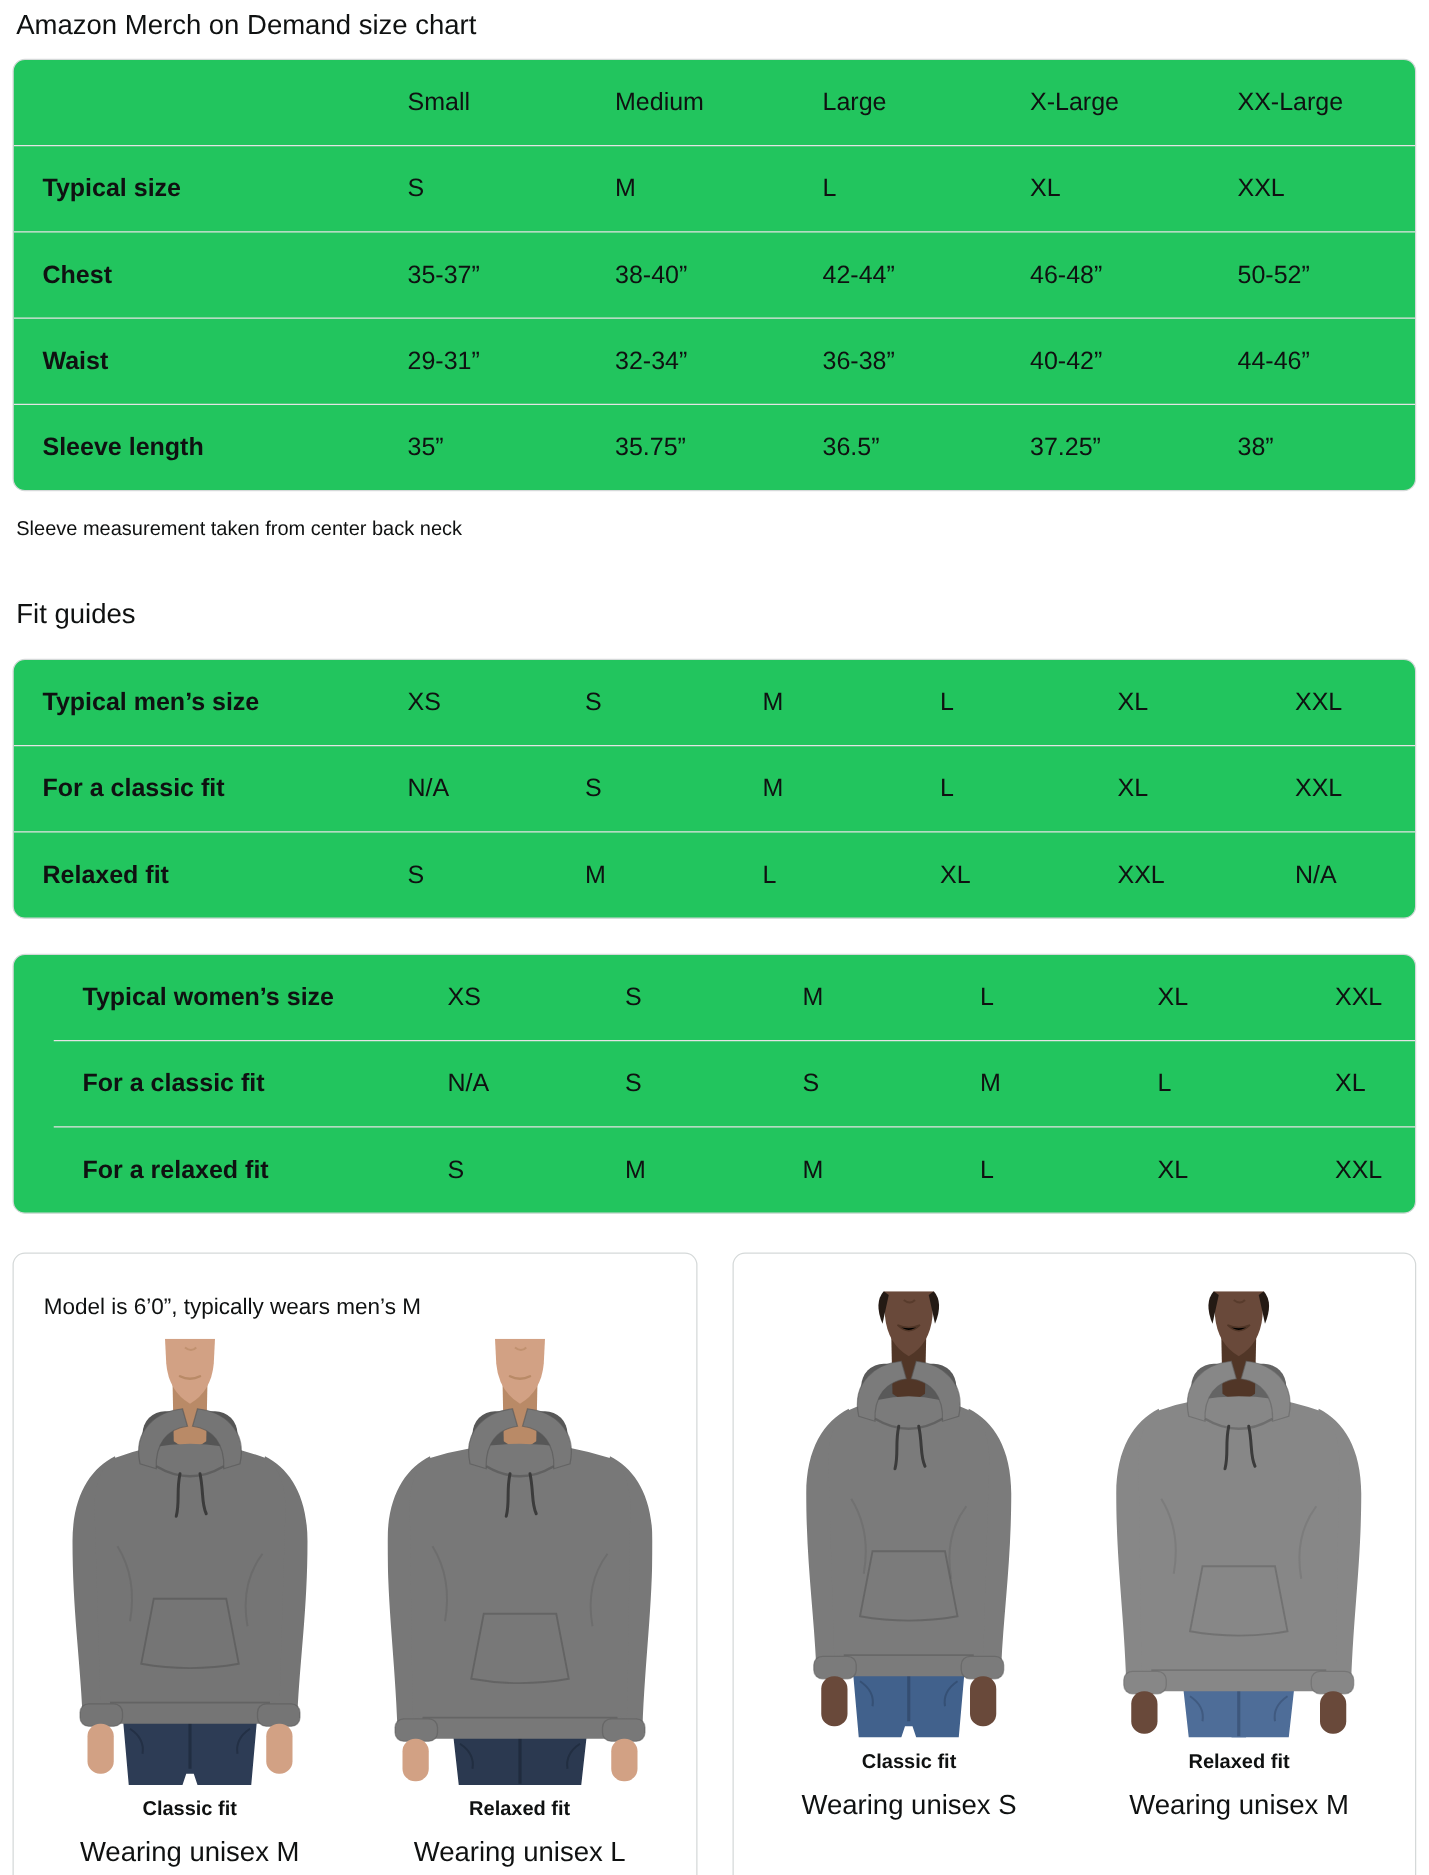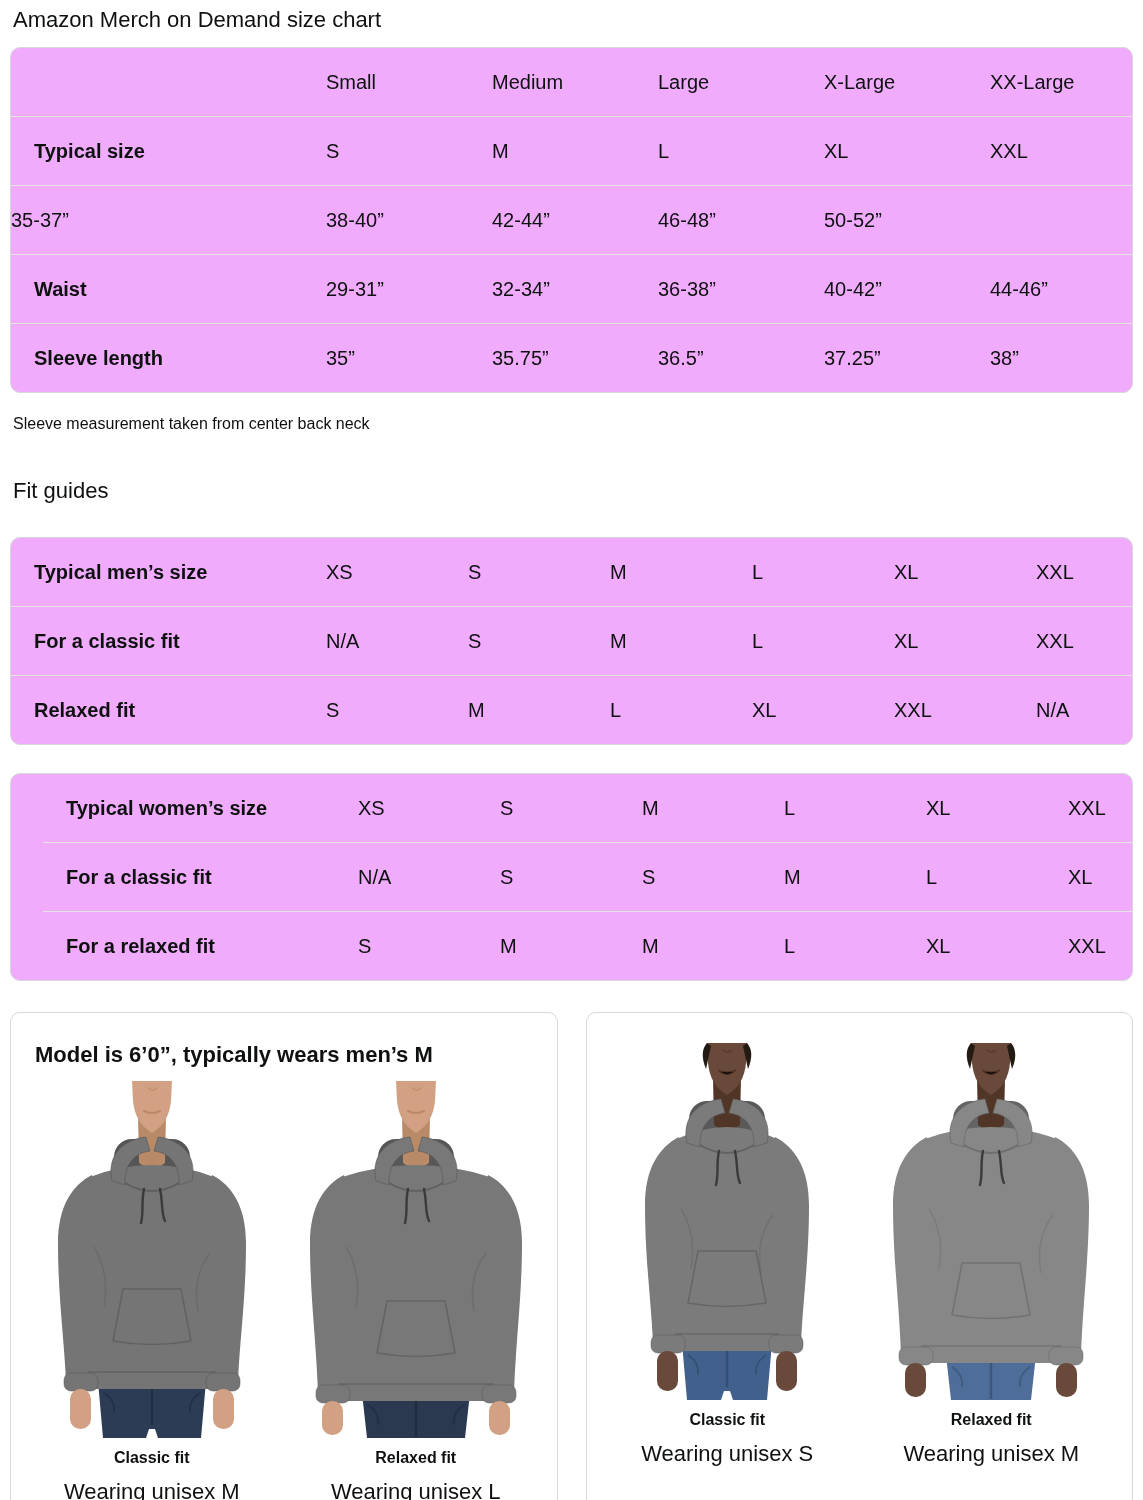--- a/index.html
+++ b/index.html
@@ -18,21 +18,21 @@
   .page-title{
     font-size:22px;
     font-weight:400;
     margin:6px 0 0 3px;
     line-height:28px;
   }
   
   .tbl{
     border:1px solid var(--c-border);
     border-radius:10px;
-    background:#f0abfc;
+    background:#22c55e;
     overflow:hidden;
   }
   .size-tbl{margin-top:13px;}
   .trow{
     display:grid;
     grid-template-columns:315px repeat(4,166px) 1fr;
     align-items:center;
     height:68px;
   }
   .trow + .trow{border-top:1px solid var(--c-rule);}
@@ -48,41 +48,41 @@
     font-size:16px;
     margin:18px 0 0 3px;
     line-height:26px;
   }
   .fit-heading{
     font-size:22px;
     font-weight:400;
     margin:40px 0 0 3px;
     line-height:28px;
   }
-  .fit-men{margin-top:32px;}
+  .fit-men{margin-top:22px;}
   .fit-women{margin-top:28px;padding-left:32px;}
   
   .cards{
     display:flex;
     gap:28px;
     margin-top:31px;
     padding-bottom:12px;
   }
   .card{
     flex:1;
     box-sizing:border-box;
     height:513px;
     border:1px solid var(--c-border);
     border-radius:10px;
     padding:18px 20px 16px;
     background:#fff;
   }
   .card-heading{
-    font-size:22px;
-    font-weight:700;
+    font-size:18px;
+    font-weight:400;
     margin:10px 0 0 4px;
     line-height:28px;
   }
   .figs{
     display:flex;
     justify-content:center;
     gap:52px;
     margin-top:12px;
   }
   .fig{width:212px;text-align:center;}
@@ -119,20 +119,21 @@
     </div>
     <div class="trow">
       <div class="cell lbl">Typical size</div>
       <div class="cell">S</div>
       <div class="cell">M</div>
       <div class="cell">L</div>
       <div class="cell">XL</div>
       <div class="cell">XXL</div>
     </div>
     <div class="trow">
+      <div class="cell lbl">Chest</div>
       <div class="cell">35-37”</div>
       <div class="cell">38-40”</div>
       <div class="cell">42-44”</div>
       <div class="cell">46-48”</div>
       <div class="cell">50-52”</div>
     </div>
     <div class="trow">
       <div class="cell lbl">Waist</div>
       <div class="cell">29-31”</div>
       <div class="cell">32-34”</div>

